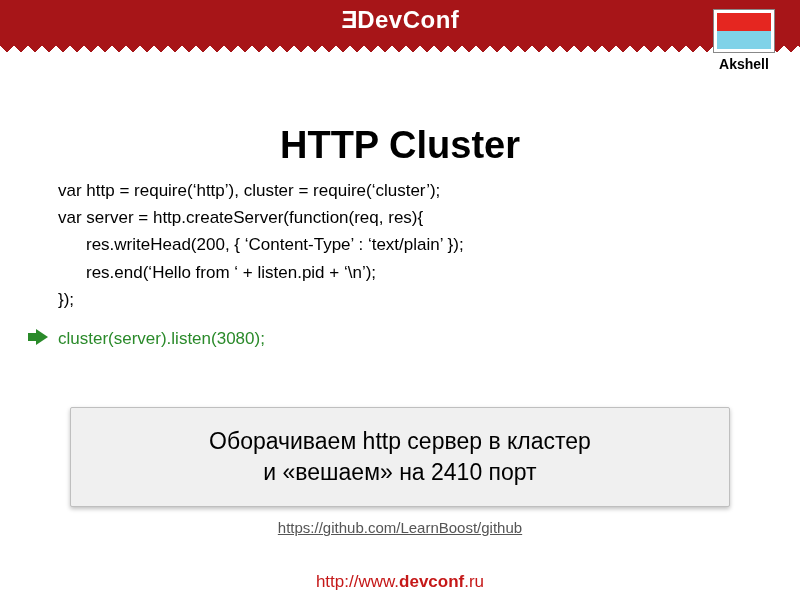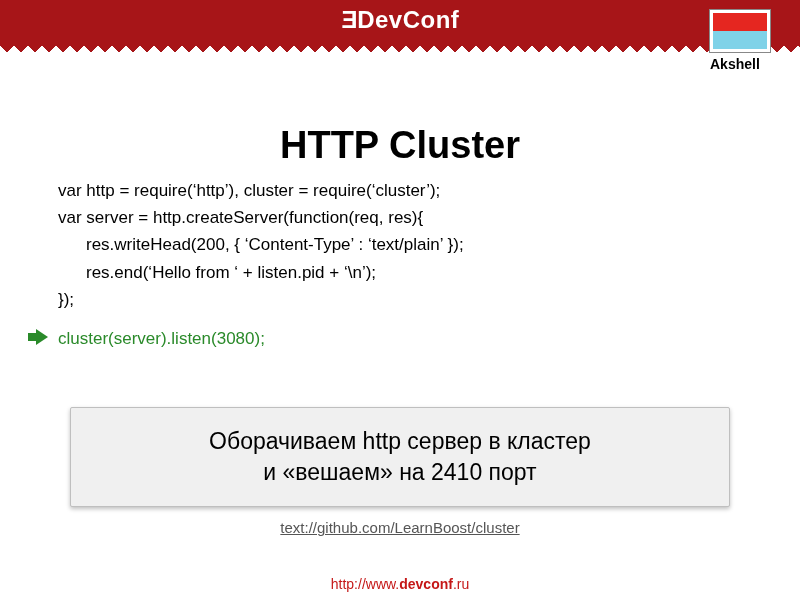--- a/index.html
+++ b/index.html
@@ -35,20 +35,21 @@
     background-position: 0 0;
     background-color: #a71518;
   }
   .logo-box {
     position: absolute;
     top: 10px;
     right: 22px;
     width: 68px;
     display: flex;
     flex-direction: column;
+    align-items: center;
     z-index: 5;
   }
   .logo-flag {
     width: 60px;
     height: 42px;
     border: 3px solid #fff;
     box-shadow: 0 0 0 1px #888;
     display: flex;
     flex-direction: column;
   }
@@ -114,21 +115,21 @@
     margin-top: 12px;
     font-size: 15px;
   }
   .source-link a { color: #555; text-decoration: underline; }
   .footer-link {
     position: absolute;
     bottom: 8px;
     left: 0;
     width: 100%;
     text-align: center;
-    font-size: 14px;
+    font-size: 17px;
     color: #c51818;
   }
   .footer-link b { color: #c51818; }
 </style>
 </head>
 <body>
 
 <div class="header">
   <span class="flip">E</span>
     <span>Dev</span>
@@ -159,19 +160,19 @@
       <span class="hl">cluster(server).listen(3080);</span>
     </span><br>
   </div>
 
   <div class="callout">
     <div>Оборачиваем http сервер в кластер</div>
     <div>и «вешаем» на 2410 порт</div>
   </div>
 
   <div class="source-link">
-    <a>text://github.com/LearnBoost/cluster</a>
+    <a>https://github.com/LearnBoost/github</a>
   </div>
 </div>
 
 <div class="footer-link">
   <span>http://www.</span><b>devconf</b><span>.ru</span>
 </div>
 
 </body></html>

